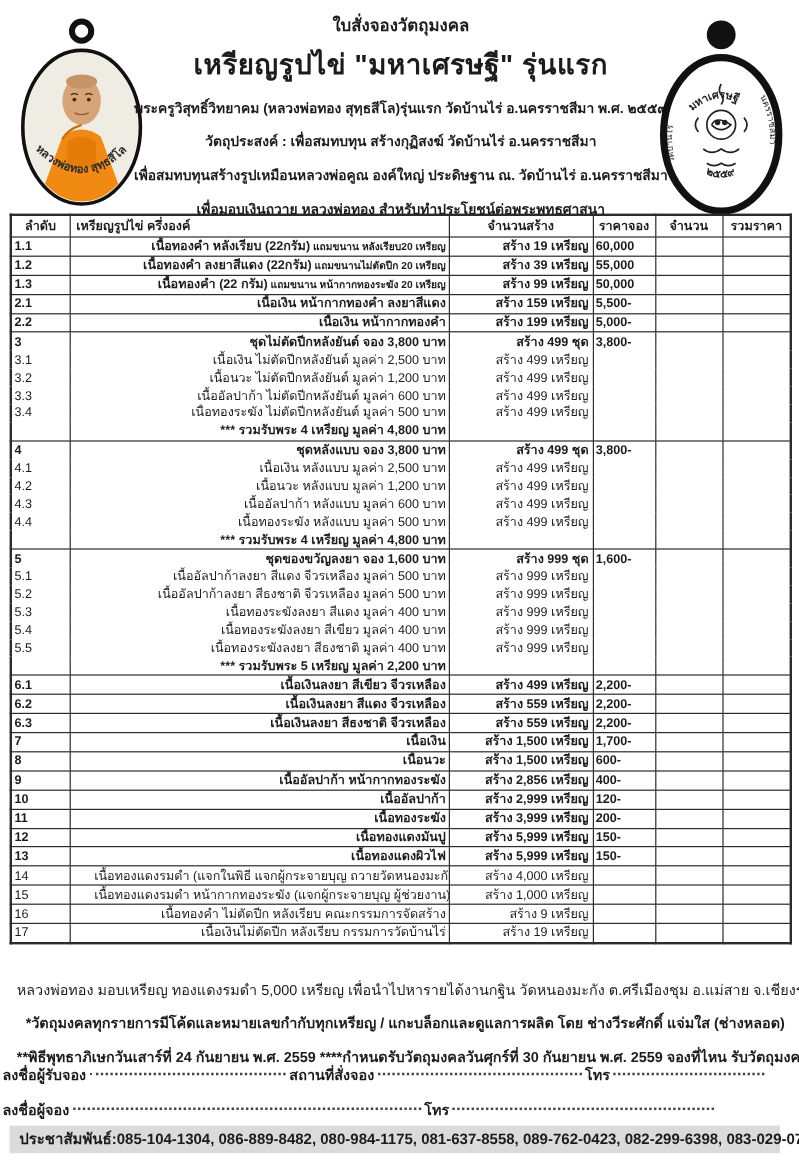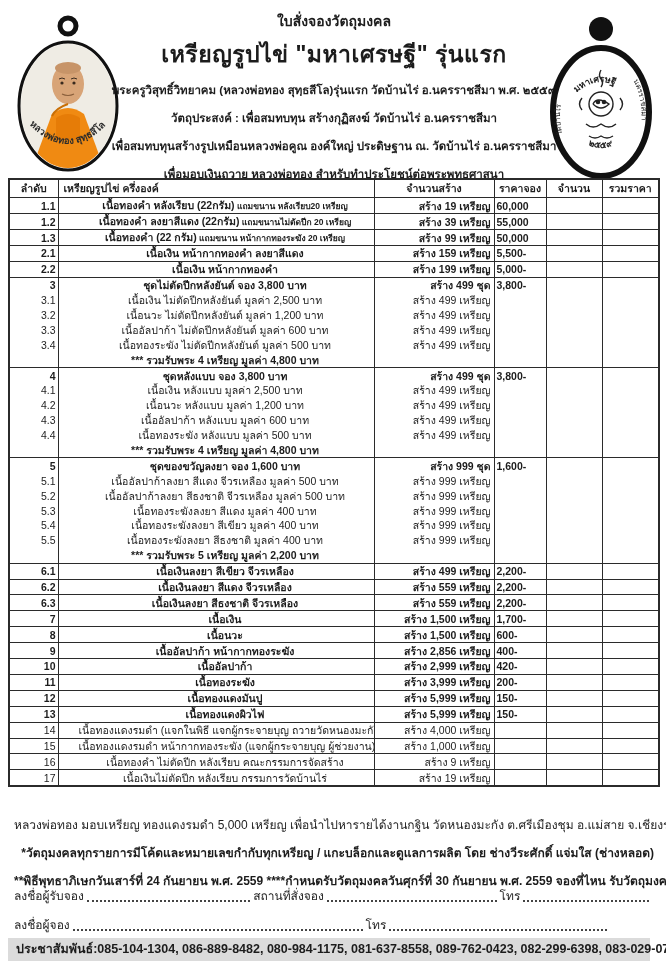--- a/index.html
+++ b/index.html
@@ -24,34 +24,34 @@
   table.order th{
     border-right:1px solid #2b2b2b;border-bottom:1px solid #2b2b2b;
     font-size:10.5px;font-weight:bold;height:16px;padding:0 3px;background:#fff;
   }
   table.order td{
     border-right:1px solid #2b2b2b;border-bottom:1px solid #2b2b2b;
     font-size:10.5px;font-weight:normal;height:14.9px;line-height:14px;
     padding:0 2px;white-space:nowrap;overflow:hidden;background:#fff;
   }
   table.order tr.nb td{border-bottom:none;}
-  table.order td.no{text-align:right;}
-  table.order td.desc{text-align:center;padding-left:20px;}
+  table.order td.no{text-align:left;}
+  table.order td.desc{text-align:right;padding-left:20px;}
   table.order td.made{text-align:right;padding-right:3px;}
   table.order td.price{text-align:left;padding-right:9px;}
   table.order tr.b td.no,table.order tr.b td.desc,
   table.order tr.b td.made,table.order tr.b td.price{font-weight:bold;}
   table.order th.h-desc{text-align:left;padding-left:5px;}
   .small-note{font-size:8.5px;}
   
   .notes{position:absolute;left:14px;top:806px;width:640px;}
   .note-line{font-size:12px;margin-top:9px;white-space:nowrap;}
   .note-line.bold{font-weight:bold;text-align:right;}
   
-  .sig{position:absolute;left:14px;width:638px;display:flex;align-items:flex-end;font-size:12px;font-weight:normal;}
+  .sig{position:absolute;left:2px;width:638px;display:flex;align-items:center;font-size:12px;font-weight:bold;}
   .sig1{top:886px;}
   .sig2{top:915px;}
   .dots{flex:1;border-bottom:2px dotted #444;height:1px;margin:0 3px 3px 3px;}
   .sig .lbl{white-space:nowrap;}
   
   .phone-bar{
     position:absolute;left:8px;top:938px;width:634px;height:23px;background:#dbdbdb;
     font-size:12.5px;font-weight:bold;line-height:23px;padding-left:8px;white-space:nowrap;
   }
 </style>
@@ -395,21 +395,21 @@
             <td class="desc"><span>เนื้ออัลปาก้า หน้ากากทองระฆัง</span></td>
             <td class="made">สร้าง 2,856 เหรียญ</td>
             <td class="price">400-</td>
             <td class="qty"></td>
             <td class="total"></td>
           </tr>
           <tr class="b">
             <td class="no">10</td>
             <td class="desc"><span>เนื้ออัลปาก้า</span></td>
             <td class="made">สร้าง 2,999 เหรียญ</td>
-            <td class="price">420-</td>
+            <td class="price">120-</td>
             <td class="qty"></td>
             <td class="total"></td>
           </tr>
           <tr class="b">
             <td class="no">11</td>
             <td class="desc"><span>เนื้อทองระฆัง</span></td>
             <td class="made">สร้าง 3,999 เหรียญ</td>
             <td class="price">200-</td>
             <td class="qty"></td>
             <td class="total"></td>

